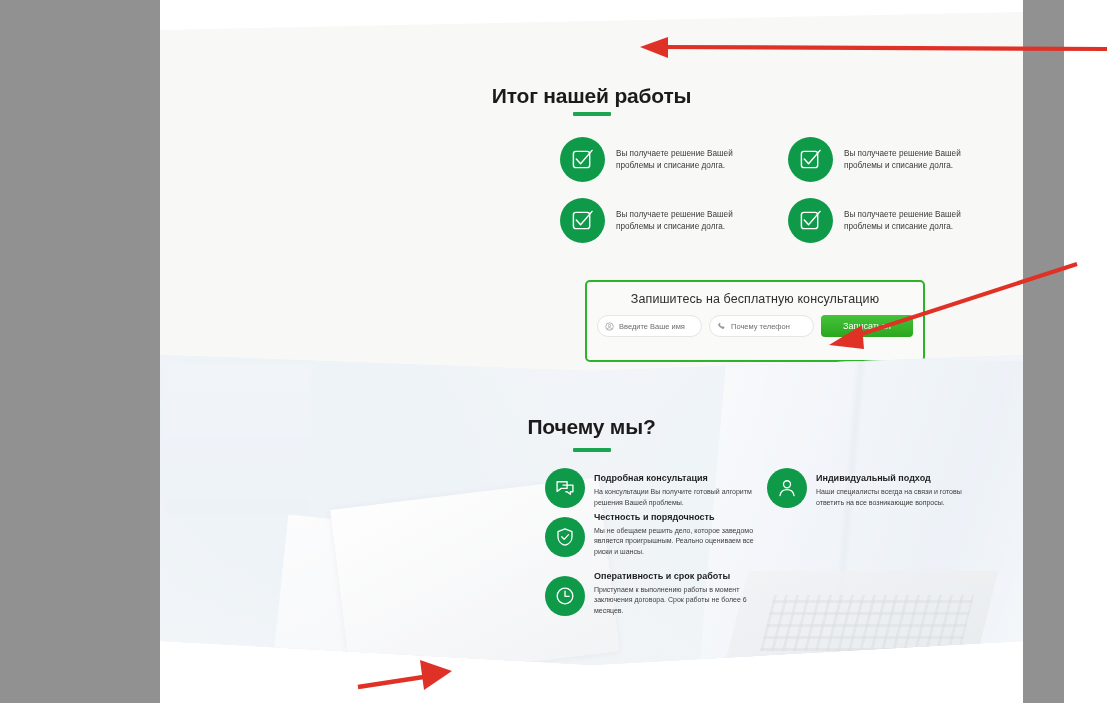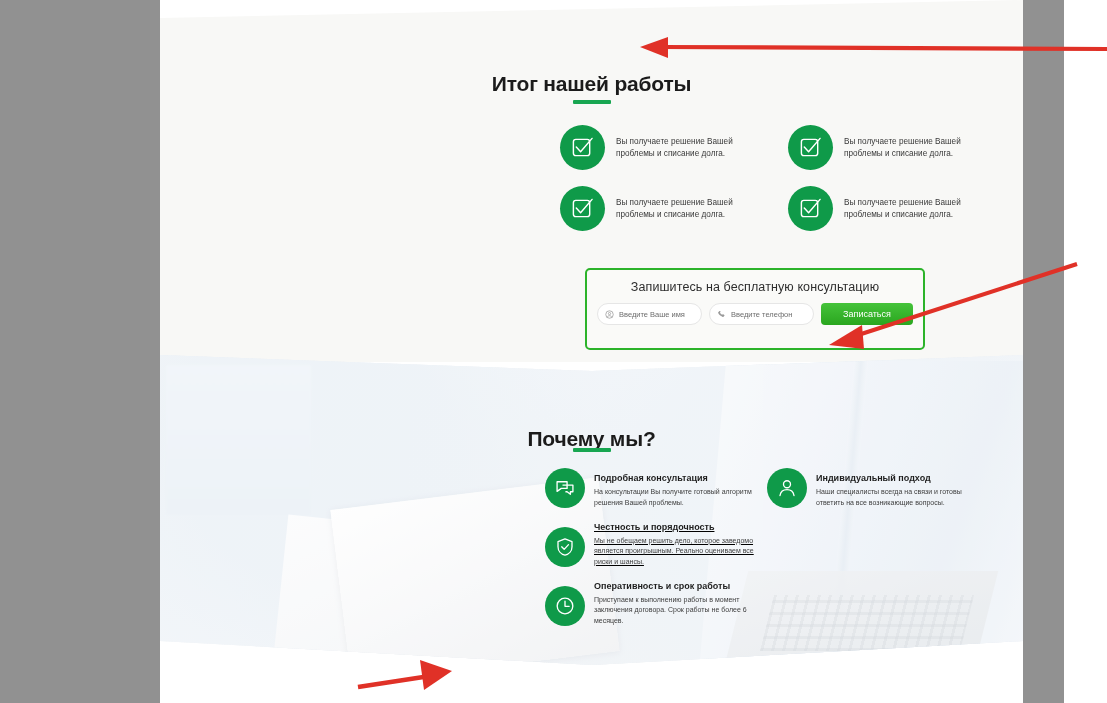--- a/index.html
+++ b/index.html
@@ -14,21 +14,21 @@
   
   .gutter-left  { position:absolute; left:0;    top:0; width:160px;  height:703px; background:#919191; }
   .gutter-right { position:absolute; left:1023px; top:0; width:41px;  height:703px; background:#919191; }
   .gutter-right-white { position:absolute; left:1064px; top:0; width:43px; height:703px; background:#ffffff; }
 
   
   .page { position:absolute; left:160px; top:0; width:863px; height:703px; background:#ffffff; overflow:hidden; }
 
   
   .results {
-    position:absolute; left:0; top:0; width:863px; height:362px;
+    position:absolute; left:0; top:12px; width:863px; height:362px;
     background:#f8f8f6;
     clip-path: polygon(0 18px, 863px 0px, 863px 362px, 0 362px);
   }
   .sec-title {
     position:absolute; left:0; right:0; text-align:center;
     font-size:21px; font-weight:bold; color:#1b1b1b; letter-spacing:-0.2px;
   }
   .sec-rule {
     position:absolute; width:38px; height:4px; background:#18a651; border-radius:1px;
     left:50%; transform:translateX(-50%);
@@ -204,40 +204,40 @@
               <circle cx="12" cy="9.5" r="3"></circle>
               <path d="M5.5 19.5c1.3-3 4-4.3 6.5-4.3s5.2 1.3 6.5 4.3"></path>
             </svg>
             <span class="ph">Введите Ваше имя</span>
           </div>
 
           <div class="field">
             <svg class="fi" viewBox="0 0 24 24" fill="currentColor">
               <path d="M6.6 2.6 3.4 5.8c-.6.6-.7 1.5-.3 2.2 1.3 2.6 3.3 5 5.6 6.9 2.2 1.8 4.7 3.1 6.6 3.7.8.3 1.6 0 2.1-.6l2.4-2.9c.4-.5.3-1.2-.2-1.6l-3-2.1c-.4-.3-1-.2-1.4.1l-1.5 1.4c-1.4-.8-2.7-1.8-3.8-3-.9-1-1.6-2-2.2-3.1l1.6-1.3c.4-.3.5-.9.2-1.4L7.9 2.8c-.3-.5-.9-.6-1.3-.2z"></path>
             </svg>
-            <span class="ph">Введите телефон</span>
+            <span class="ph">Почему телефон</span>
           </div>
 
           <button class="submit-btn">Записаться</button>
         </div>
       </div>
     </section>
 
     <section class="why">
       <div class="why-inner">
         <div class="ph-window"></div>
         <div class="ph-shirt"></div>
         <div class="ph-paper2"></div>
         <div class="ph-paper"></div>
         <div class="ph-laptop"></div>
         <div class="ph-keys"></div>
         <div class="ph-wash"></div>
       </div>
 
-      <h2 class="sec-title" style="top:72px;">Почему мы?</h2>
+      <h2 class="sec-title" style="top:60px;">Почему мы?</h2>
       <div class="sec-rule" style="top:93px;"></div>
 
       <div class="features">
 
         <div class="feat-row">
           <div class="feature">
             <div class="feat-circle">
               <svg width="20" height="20" viewBox="0 0 24 24" fill="none" stroke="#ffffff" stroke-width="1.6">
                 <path d="M2.5 4.5h12v8h-7l-5 3.5z" stroke-linejoin="round"></path>
                 <path d="M9 8.5h12.5v8h-3v3l-4-3h-2" stroke-linejoin="round" fill="none"></path>
@@ -256,21 +256,21 @@
                 <path d="M3.6 21c.8-4.6 4.4-7 8.4-7s7.6 2.4 8.4 7" stroke-linecap="round"></path>
               </svg>
             </div>
             <div class="feat-body">
               <div class="feat-title">Индивидуальный подход</div>
               <div class="feat-desc">Наши специалисты всегда на связи и готовы ответить на все возникающие вопросы.</div>
             </div>
           </div>
         </div>
 
-        <div class="feat-row" style="margin-top:14px;text-decoration:underline;">
+        <div class="feat-row" style="margin-top:4px;">
           <div class="feature">
             <div class="feat-circle">
               <svg width="20" height="20" viewBox="0 0 24 24" fill="none" stroke="#ffffff" stroke-width="1.6">
                 <path d="M12 2.2 3.6 5.6v6.1c0 4.7 3.4 8.9 8.4 10.1 5-1.2 8.4-5.4 8.4-10.1V5.6z" stroke-linejoin="round"></path>
                 <path d="M8 11.8l3 3 5.2-5.6" stroke-linecap="round" stroke-linejoin="round"></path>
               </svg>
             </div>
             <div class="feat-body">
               <div class="feat-title">Честность и порядочность</div>
               <div class="feat-desc">Мы не обещаем решить дело, которое заведомо является проигрышным. Реально оцениваем все риски и шансы.</div>

